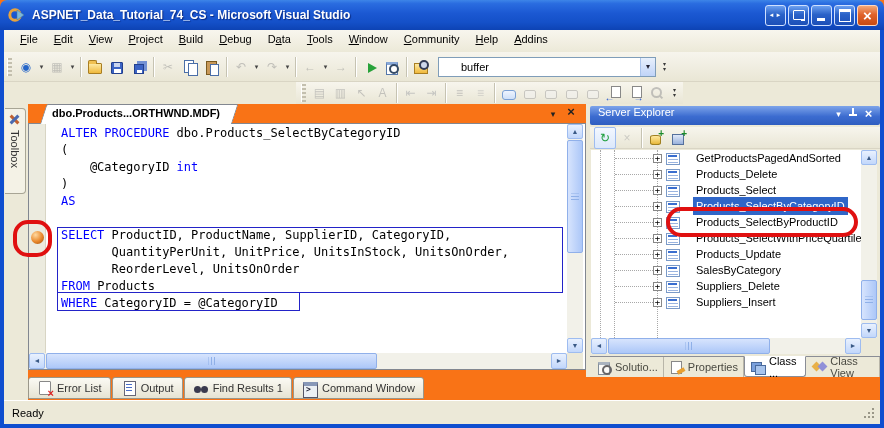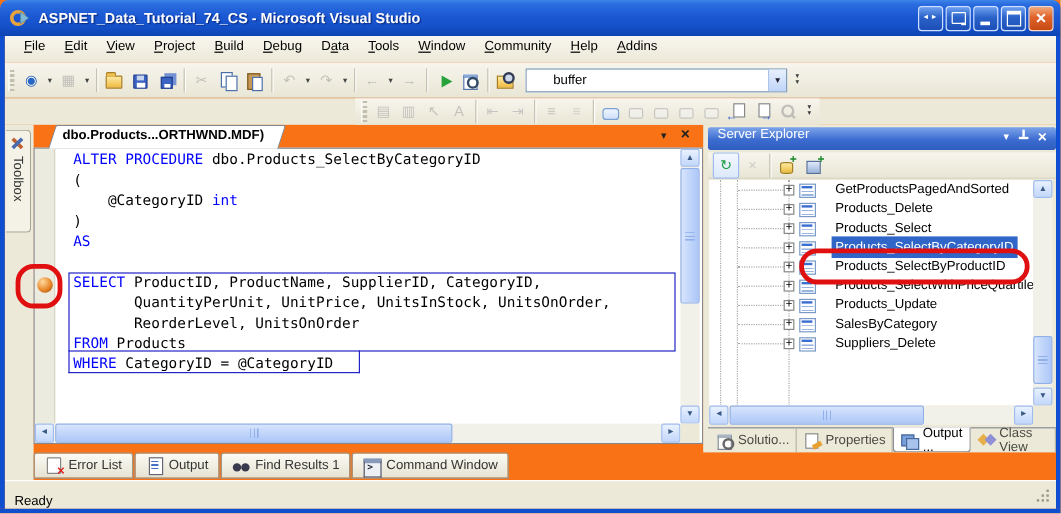--- a/index.html
+++ b/index.html
@@ -203,21 +203,21 @@
     border-top:1px solid #8a8d96;padding-left:1px}
   .ptab{display:flex;align-items:center;gap:3px;padding:1px 5px;border-right:1px solid #b8b5a8;color:#4a4a42;font-size:11px}
   .ptab.active{background:#fff;border:1px solid #8a8d96;border-top:1px solid #fff;margin-top:-1px;
     border-radius:0 0 3px 3px;color:#000}
 
   
   .bl-tabs{position:absolute;left:28px;top:377px;height:22px;display:flex;gap:1px}
   .bl-tab{display:flex;align-items:center;gap:4px;padding:1px 8px;height:22px;color:#333;
     background:linear-gradient(#fbfaf4,#e6e3d2);border:1px solid #9a978a;border-radius:3px 3px 0 0;font-size:11px}
   .statusbar{position:absolute;left:4px;top:400px;width:876px;height:24px;background:#ece9d8;
-    border-top:1px solid #fff;display:flex;align-items:flex-end;padding-left:8px;font-size:11px}
+    border-top:1px solid #fff;display:flex;align-items:center;padding-left:8px;font-size:11px}
   .rgrip{position:absolute;right:4px;bottom:4px;width:14px;height:14px}
   .rgrip::before{content:"";position:absolute;right:2px;bottom:2px;width:2px;height:2px;background:#9a9788;
     box-shadow:-4px 0 0 #9a9788,-8px 0 0 #9a9788,0 -4px 0 #9a9788,-4px -4px 0 #9a9788,0 -8px 0 #9a9788}
 </style>
 </head>
 <body>
 
 <div class="win">
 
   <div class="titlebar">
@@ -496,20 +496,25 @@
           <div class="trow">
             <span class="plus"></span>
             <span class="ic i-sproc"></span>
             <span class="tlabel">SalesByCategory</span>
           </div>
           <div class="trow">
             <span class="plus"></span>
             <span class="ic i-sproc"></span>
             <span class="tlabel">Suppliers_Delete</span>
           </div>
+          <div class="trow">
+            <span class="plus"></span>
+            <span class="ic i-sproc"></span>
+            <span class="tlabel">Suppliers_Insert</span>
+          </div>
         </div>
       <div class="vsb t-vsb">
         <span class="sbtn" style="left:0;top:0">▲</span>
         <span class="sthumb" style="left:0;top:130px;width:16px;height:40px"></span>
         <span class="sbtn" style="left:0;top:173px">▼</span>
       </div>
       <div class="hsb t-hsb">
         <span class="sbtn" style="left:0;top:0;height:16px">◄</span>
         <span class="sthumb h" style="left:17px;top:0;width:162px;height:16px"></span>
         <span class="sbtn" style="left:254px;top:0;height:16px">►</span>
@@ -521,21 +526,21 @@
         <span class="ptab">
           <span class="ic i-soltab"></span>
           <span>Solutio...</span>
         </span>
         <span class="ptab">
           <span class="ic i-proptab"></span>
           <span>Properties</span>
         </span>
         <span class="ptab active">
           <span class="ic i-servertab"></span>
-          <span>Output ...</span>
+          <span>Class ...</span>
         </span>
         <span class="ptab">
           <span class="ic i-classtab"></span>
           <span>Class View</span>
         </span>
       </div>
   </div>
 
   <div class="bl-tabs">
       <span class="bl-tab">

